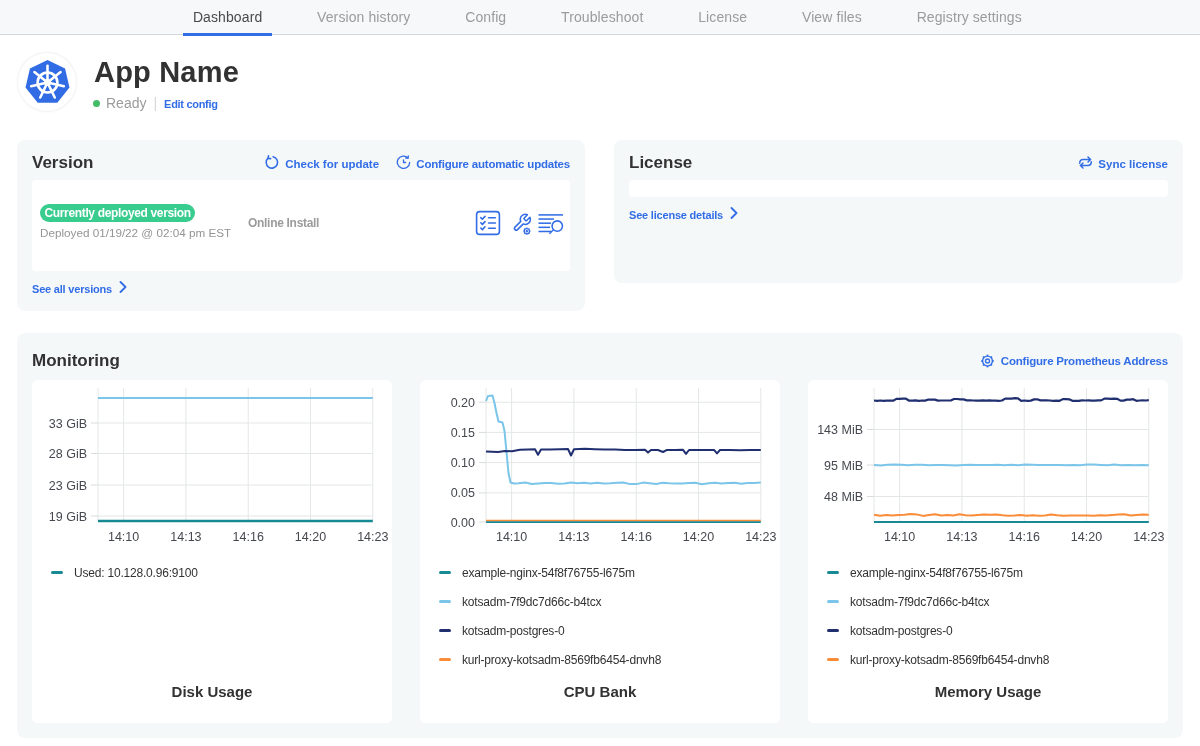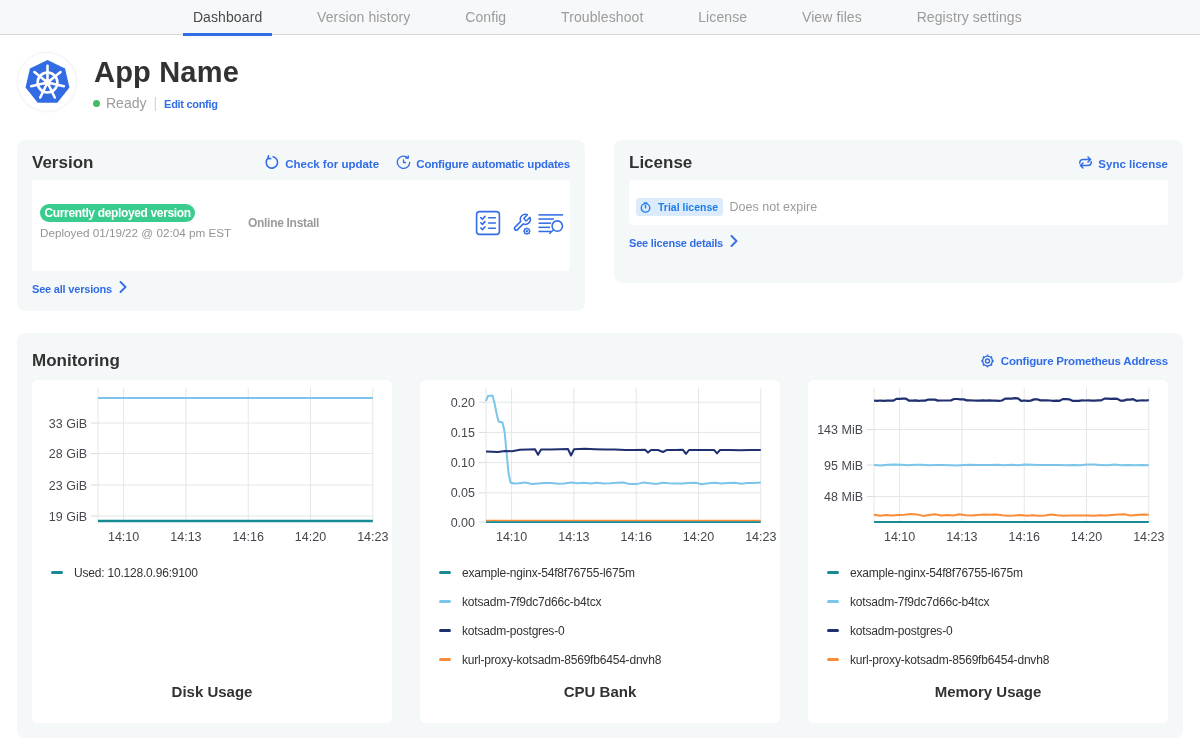--- a/index.html
+++ b/index.html
@@ -178,28 +178,20 @@
     <div class="cardhead">
       <span class="cardtitle">License</span>
       <span class="headlinks">
         <a href="#"><svg width="15" height="15" viewBox="0 0 15 15" fill="none" stroke="#326de6" stroke-width="1.5" stroke-linecap="round" stroke-linejoin="round">
               <path d="M1.7 8.3 C1.7 5.6 2.7 4.5 5.2 4.5 L12.3 4.5 M10 2 L12.6 4.5 L10 7"></path>
               <path d="M13.3 6.7 C13.3 9.4 12.3 10.5 9.8 10.5 L2.7 10.5 M5 8 L2.4 10.5 L5 13"></path>
             </svg>Sync license</a>
       </span>
     </div>
     <div class="innercard linner">
-      <div class="ltrialrow">
-        <span class="ltrial"><svg width="11" height="11" viewBox="0 0 13 13" fill="none" stroke="#1c7fe8" stroke-width="1.6" style="vertical-align:-2px; margin-right:7px">
-              <circle cx="6.5" cy="7" r="5"></circle>
-              <line x1="6.5" y1="7" x2="6.5" y2="4" stroke-linecap="round"></line>
-              <line x1="5" y1="1" x2="8" y2="1" stroke-linecap="round"></line>
-            </svg>Trial license</span>
-        <span class="lexpire">Does not expire</span>
-      </div>
     </div>
     <a class="seelink" href="#">See license details<svg class="chev" width="8" height="12" viewBox="0 0 8 12" fill="none" stroke="#326de6" stroke-width="1.8" stroke-linecap="round" stroke-linejoin="round">
           <path d="M1.5 1 L6.5 6 L1.5 11"></path>
         </svg></a>
   </div>
 </div>
 
 <div class="monitor">
   <div class="monhead">
     <span class="montitle">Monitoring</span>

